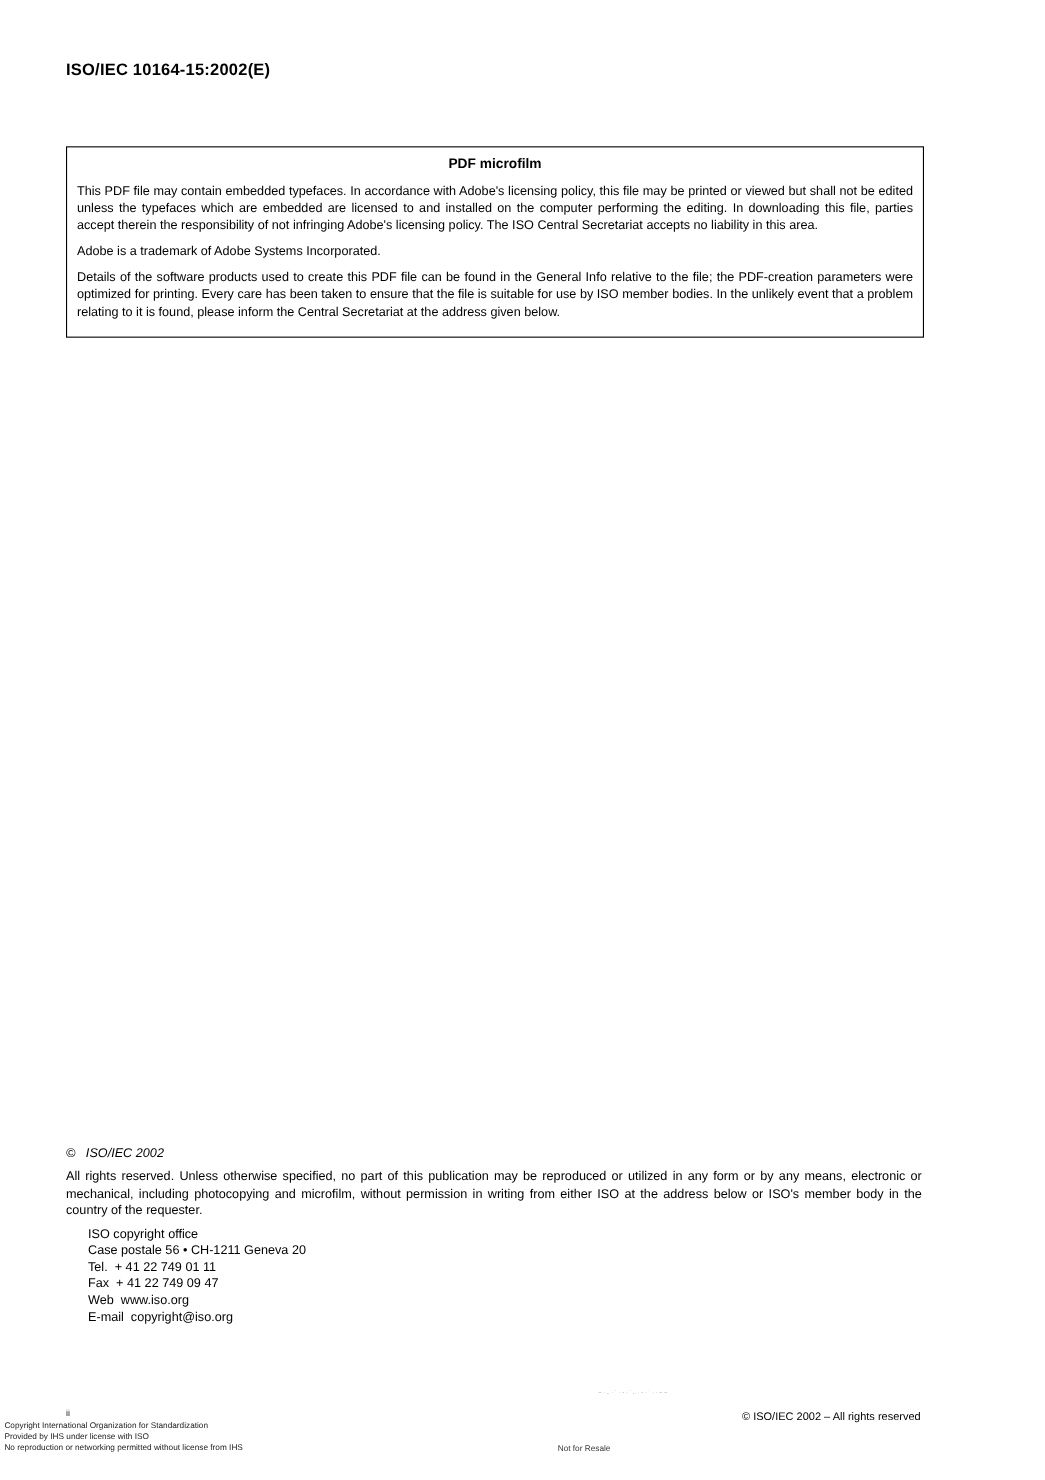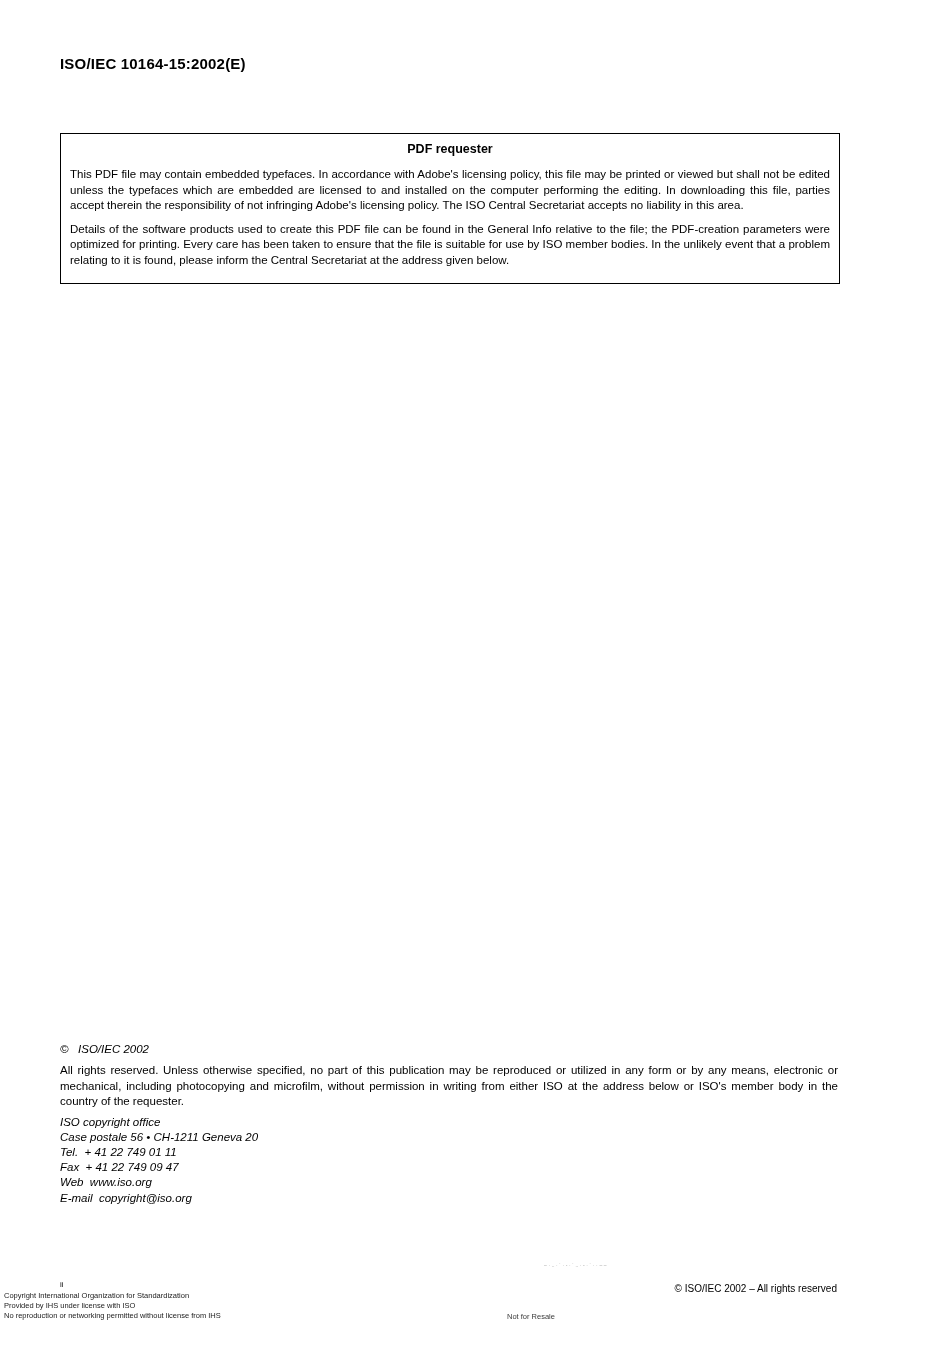--- a/index.html
+++ b/index.html
@@ -57,22 +57,22 @@
     margin: 0 0 7px 0;
     line-height: 14px;
     font-style: italic;
   }
   .rights-para {
     text-align: justify;
     line-height: 15.5px;
     margin: 0 0 5px 0;
   }
   .address-block {
+    margin-left: 20px;
     line-height: 15.2px;
-    font-style: italic;
   }
   .address-line { white-space: pre-wrap; }
   .published-line {
     margin-top: 6px;
     line-height: 14px;
   }
 
   .scan-artifact {
     position: absolute;
     left: 544px;
@@ -114,22 +114,23 @@
     color: #3a3a3a;
     padding-left: 32px;
   }
 </style>
 </head>
 <body>
 
 <div class="header-title">ISO/IEC 10164-15:2002(E)</div>
 
 <div class="disclaimer-box">
-  <div class="disclaimer-title">PDF requester</div>
+  <div class="disclaimer-title">PDF microfilm</div>
   <p class="disclaimer-para">This PDF file may contain embedded typefaces. In accordance with Adobe's licensing policy, this file may be printed or viewed but shall not be edited unless the typefaces which are embedded are licensed to and installed on the computer performing the editing. In downloading this file, parties accept therein the responsibility of not infringing Adobe's licensing policy. The ISO Central Secretariat accepts no liability in this area.</p>
+  <p class="disclaimer-para">Adobe is a trademark of Adobe Systems Incorporated.</p>
   <p class="disclaimer-para">Details of the software products used to create this PDF file can be found in the General Info relative to the file; the PDF-creation parameters were optimized for printing. Every care has been taken to ensure that the file is suitable for use by ISO member bodies. In the unlikely event that a problem relating to it is found, please inform the Central Secretariat at the address given below.</p>
 </div>
 
 <div class="copyright-section">
   <div class="copyright-line">©   ISO/IEC 2002</div>
   <p class="rights-para">All rights reserved. Unless otherwise specified, no part of this publication may be reproduced or utilized in any form or by any means, electronic or mechanical, including photocopying and microfilm, without permission in writing from either ISO at the address below or ISO's member body in the country of the requester.</p>
   <div class="address-block">
     <div class="address-line">ISO copyright office</div>
     <div class="address-line">Case postale 56 • CH-1211 Geneva 20</div>
     <div class="address-line">Tel.  + 41 22 749 01 11</div>

